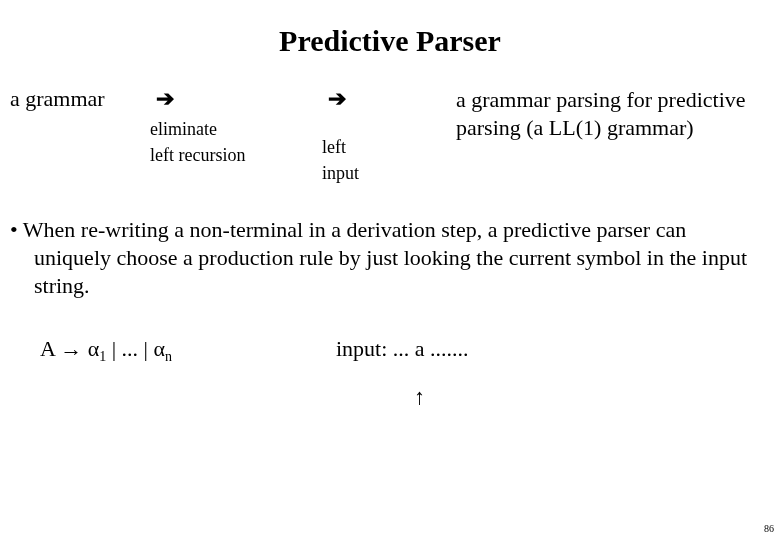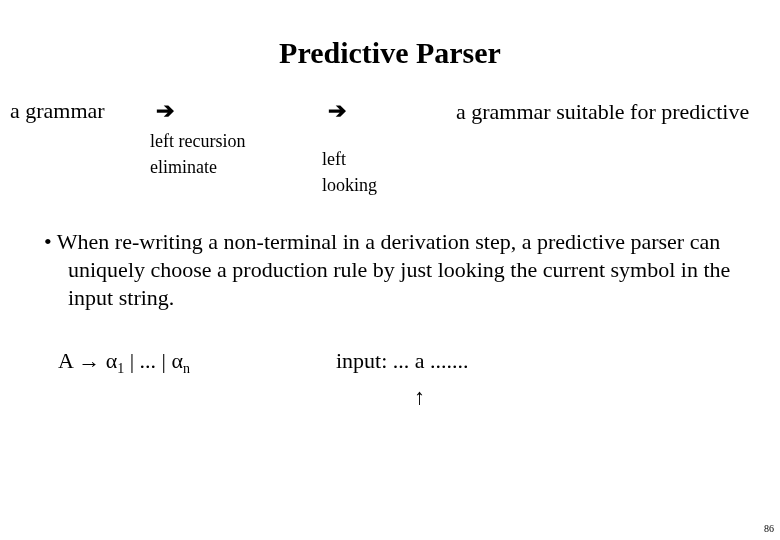--- a/index.html
+++ b/index.html
@@ -15,21 +15,21 @@
   .slide {
     width: 780px;
     height: 540px;
     position: relative;
     box-sizing: border-box;
   }
   .title {
     text-align: center;
     font-size: 30px;
     font-weight: bold;
-    padding-top: 36px;
+    padding-top: 24px;
   }
   .top-block {
     position: relative;
     margin-top: 28px;
     height: 100px;
     text-decoration: underline;
   }
   .tb-left {
     position: absolute;
     left: 10px;
@@ -66,33 +66,33 @@
   }
   .tb-right {
     position: absolute;
     left: 456px;
     top: 0;
     font-size: 22px;
     line-height: 28px;
   }
   .bullet {
     margin-top: 30px;
-    padding: 0 30px 0 68px;
+    padding: 0 30px 0 34px;
     font-size: 22px;
     line-height: 28px;
     text-indent: -24px;
   }
   .rule-row {
     position: relative;
     margin-top: 36px;
     height: 30px;
   }
   .rule {
     position: absolute;
-    left: 58px;
+    left: 40px;
     top: 0;
     font-size: 22px;
     text-align: right;
   }
   .input {
     position: absolute;
     left: 336px;
     top: 0;
     font-size: 22px;
   }
@@ -122,32 +122,33 @@
 
 <div class="slide">
 
   <div class="title">Predictive Parser</div>
 
   <div class="top-block">
     <div class="tb-left">a grammar</div>
 
     <div class="arrow1">➔</div>
     <div class="step1">
+      <div>eliminate</div>
       <div>left recursion</div>
-      <div>eliminate</div>
     </div>
 
     <div class="arrow2">➔</div>
     <div class="step2">
       <div>left</div>
-      <div>looking</div>
+      <div>input</div>
     </div>
 
     <div class="tb-right">
-      <div>a grammar suitable for predictive</div>
+      <div>a grammar parsing for predictive</div>
+      <div>parsing (a LL(1) grammar)</div>
     </div>
   </div>
 
   <div class="bullet">•  When re-writing a non-terminal in a derivation step, a predictive parser can uniquely choose a production rule by just looking the current symbol in the input string.</div>
 
   <div class="rule-row">
     <div class="rule">
       <span>A</span>
       <span>→</span>
       <span>α</span><sub>1</sub><span> | ... | </span><span>α</span><sub>n</sub>

